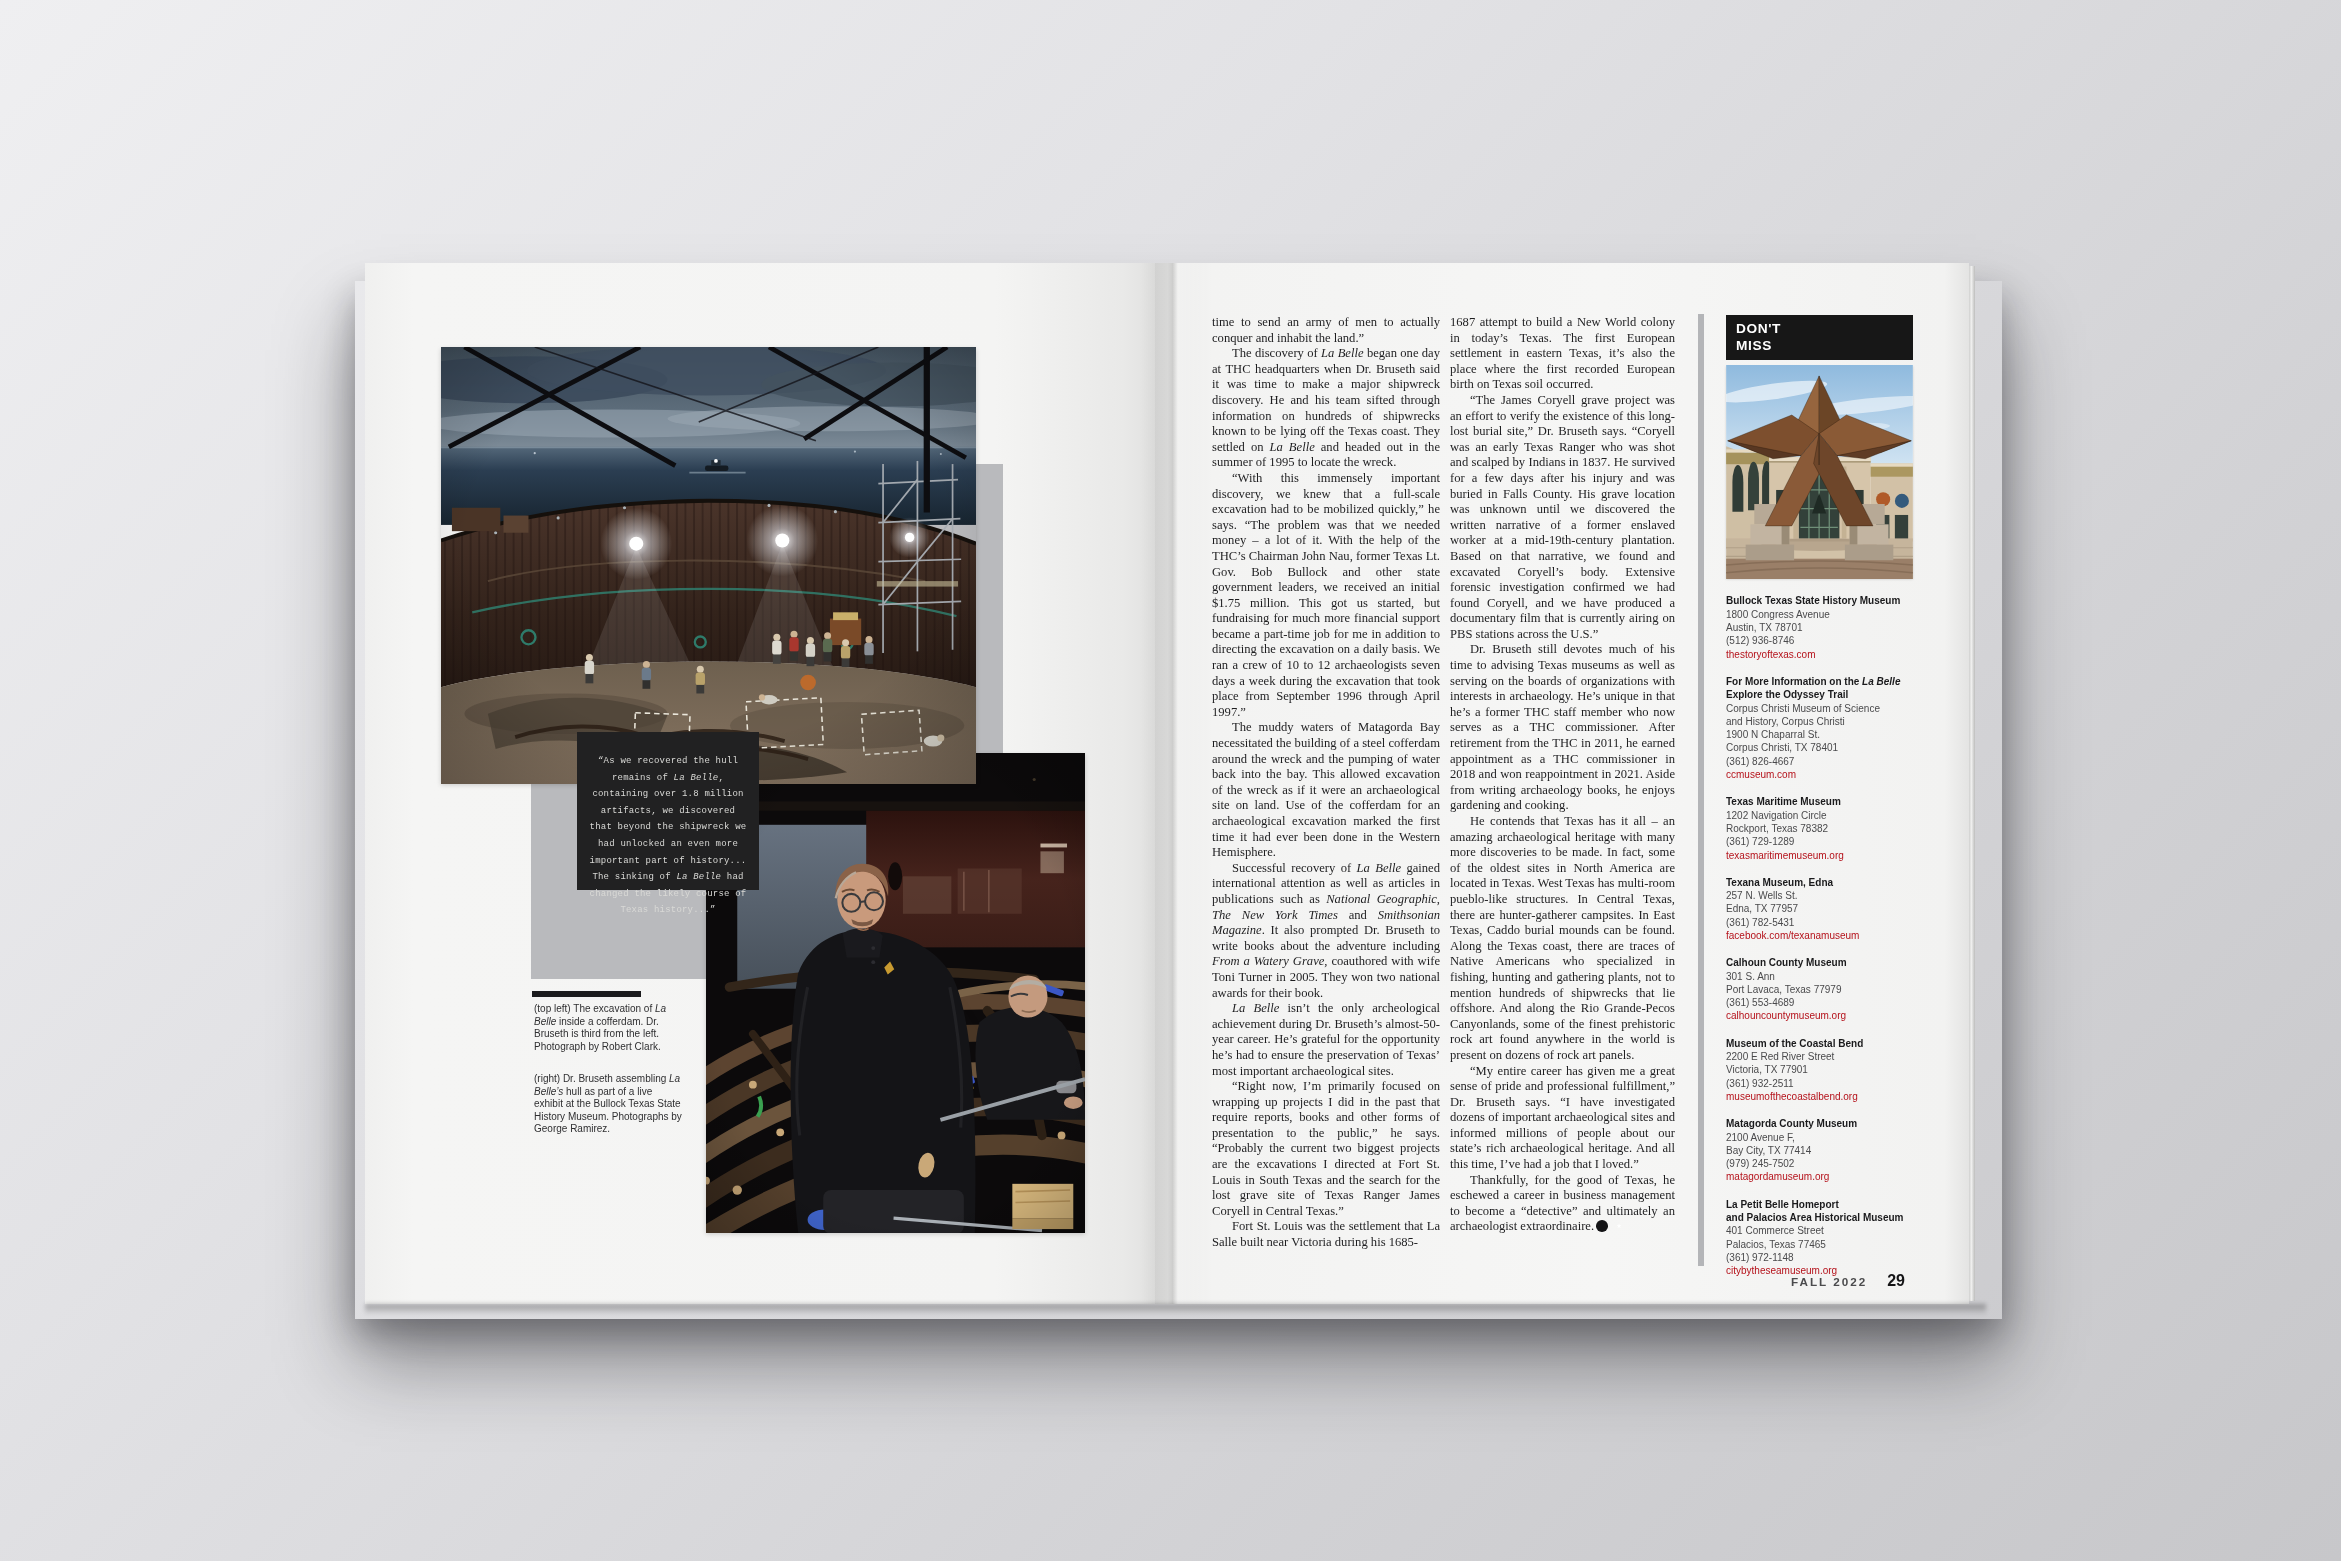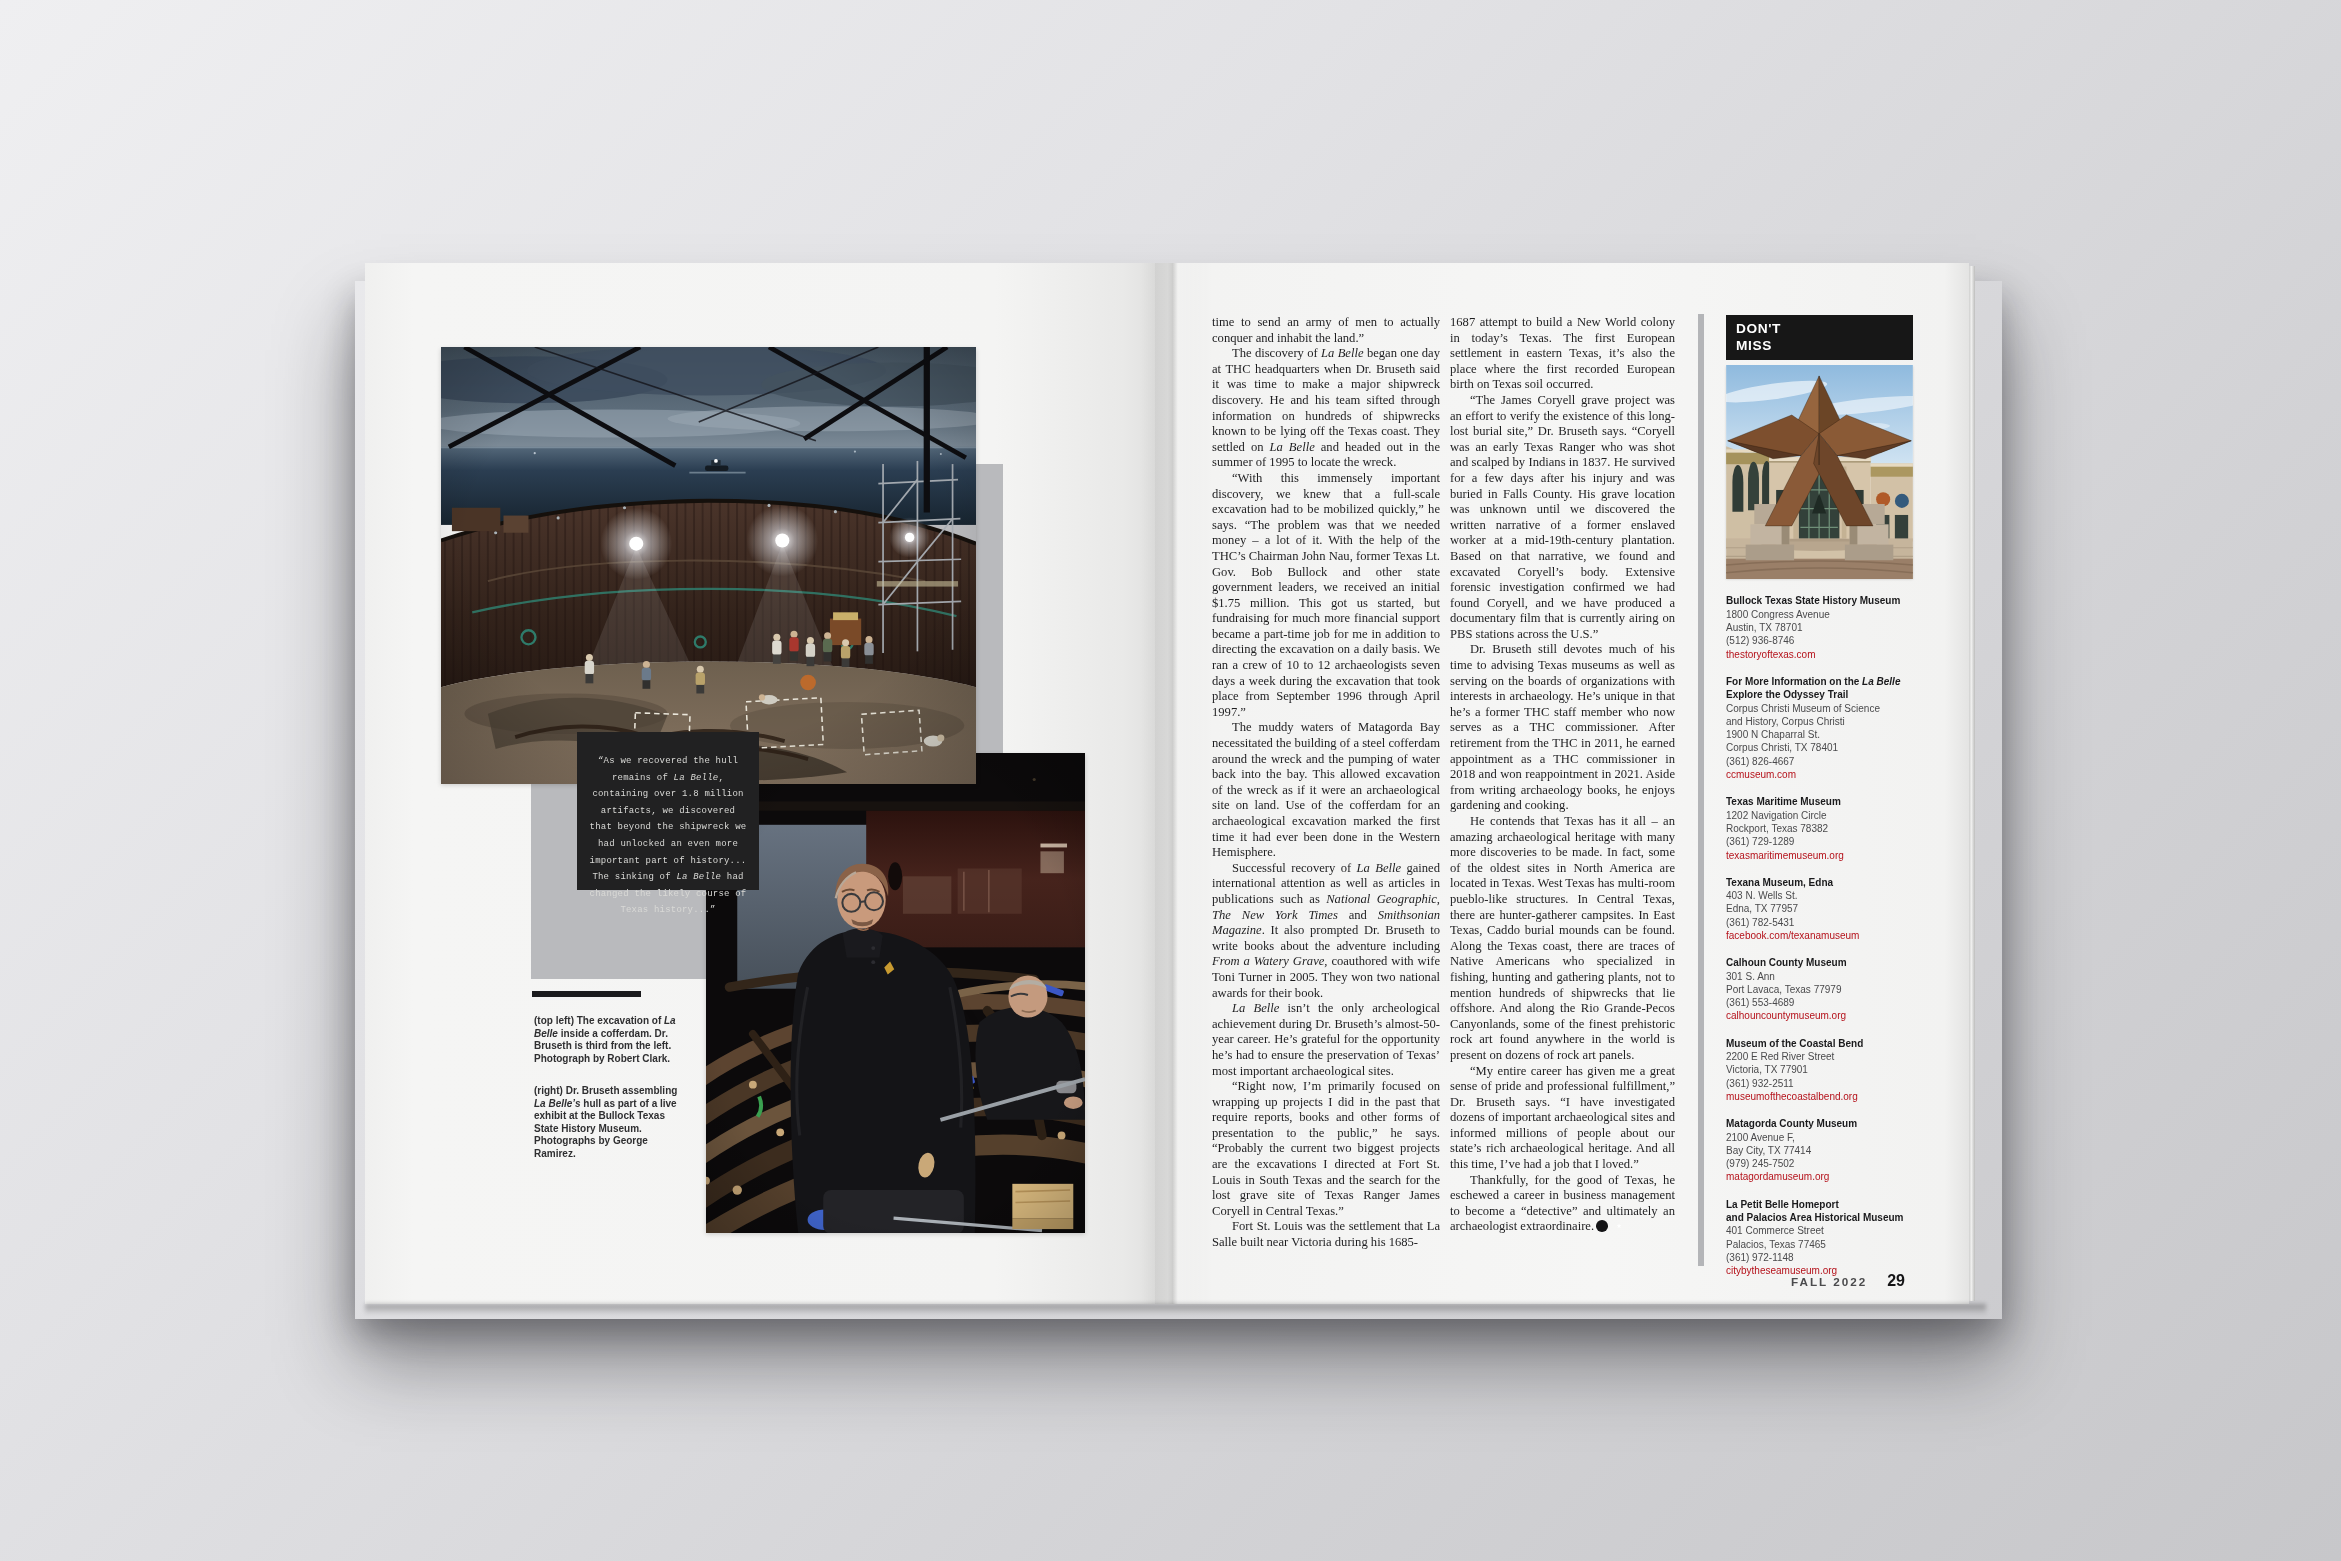--- a/index.html
+++ b/index.html
@@ -44,21 +44,21 @@
   .pullquote{
     position:absolute;left:212px;top:469px;width:182px;height:158px;z-index:4;
     background:#212122;color:#d9d9d6;box-sizing:border-box;padding:21px 11.7px;
     font-family:"Liberation Mono",monospace;font-size:9px;line-height:16.6px;
     text-align:center;letter-spacing:0.2px;
   }
   .pullquote em{font-style:italic;}
   .cap-rule{position:absolute;left:167px;top:728px;width:109px;height:5.5px;background:#1b1b1d;z-index:4;}
   .captions{position:absolute;left:169px;top:740px;width:148px;z-index:4;
     font-size:10px;line-height:12.5px;color:#2f2f31;}
-  .captions p{margin:12px 0 20px 0;font-weight:bold;}
+  .captions p{margin:0 0 20px 0;}
   .captions em{font-style:italic;}
 
   
   .article{position:absolute;top:52px;color:#1e1e20;
     font-family:"Liberation Serif",serif;font-size:12.6px;line-height:15.6px;text-align:justify;
     -webkit-hyphens:auto;hyphens:auto;}
   .col1{left:57px;width:228px;}
   .col2{left:295px;width:225px;}
   .article p{margin:0;text-indent:20px;}
   .article p.no-indent{text-indent:0;}
@@ -541,21 +541,21 @@
           </div>
           <div class="listing">
             <div class="ttl">Texas Maritime Museum</div>
             <div>1202 Navigation Circle</div>
             <div>Rockport, Texas 78382</div>
             <div>(361) 729-1289</div>
             <div class="lnk">texasmaritimemuseum.org</div>
           </div>
           <div class="listing">
             <div class="ttl">Texana Museum, Edna</div>
-            <div>403 N. Wells St.</div>
+            <div>257 N. Wells St.</div>
             <div>Edna, TX 77957</div>
             <div>(361) 782-5431</div>
             <div class="lnk">facebook.com/texanamuseum</div>
           </div>
           <div class="listing">
             <div class="ttl">Calhoun County Museum</div>
             <div>301 S. Ann</div>
             <div>Port Lavaca, Texas 77979</div>
             <div>(361) 553-4689</div>
             <div class="lnk">calhouncountymuseum.org</div>

